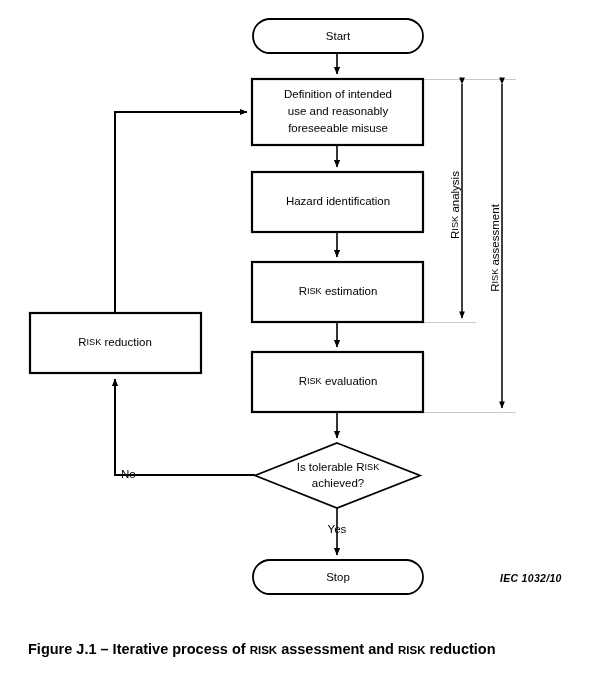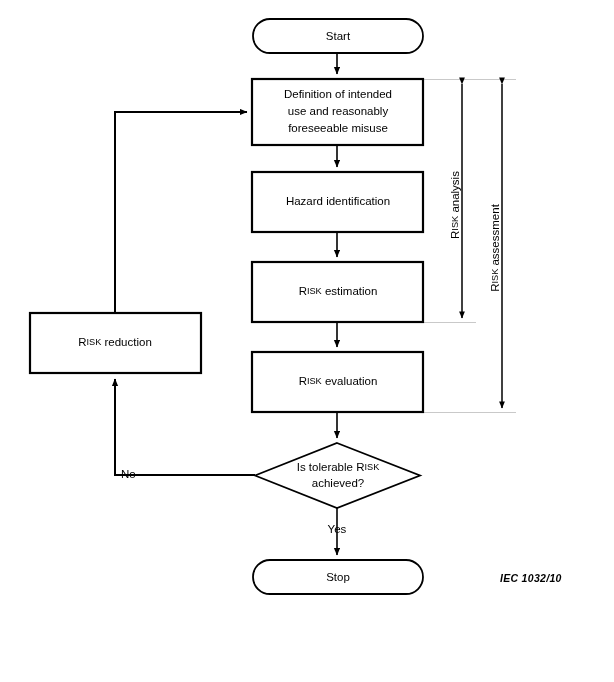--- a/index.html
+++ b/index.html
@@ -201,14 +201,17 @@
       <tspan>R</tspan><tspan class="smallcap">ISK</tspan><tspan> analysis</tspan>
     </text>
 
     <text class="bracket-label" x="496" y="248" transform="rotate(-90 496 248)">
       <tspan>R</tspan><tspan class="smallcap">ISK</tspan><tspan> assessment</tspan>
     </text>
   </svg>
 
   <div class="source-note" style="left:500px; top:572px;">IEC   1032/10</div>
 
+  <div class="figure-caption">
+    <span>Figure J.1 – Iterative process of </span><span class="smallcap-txt">RISK</span><span> assessment and </span><span class="smallcap-txt">RISK</span><span> reduction</span>
+  </div>
 
 </div>
 
 </body></html>

